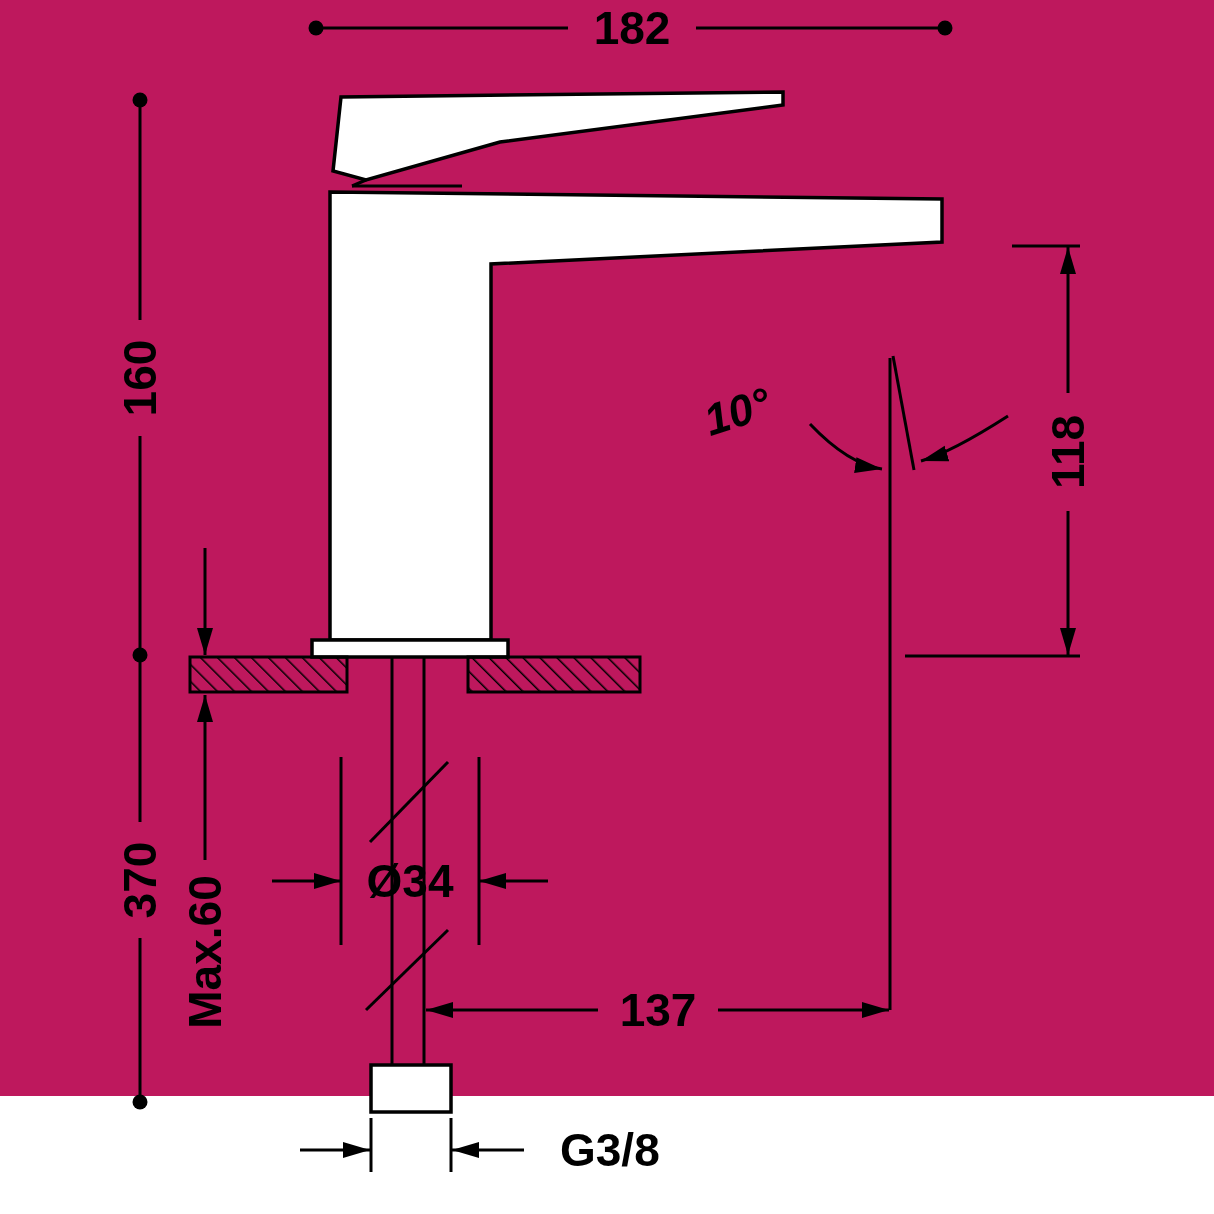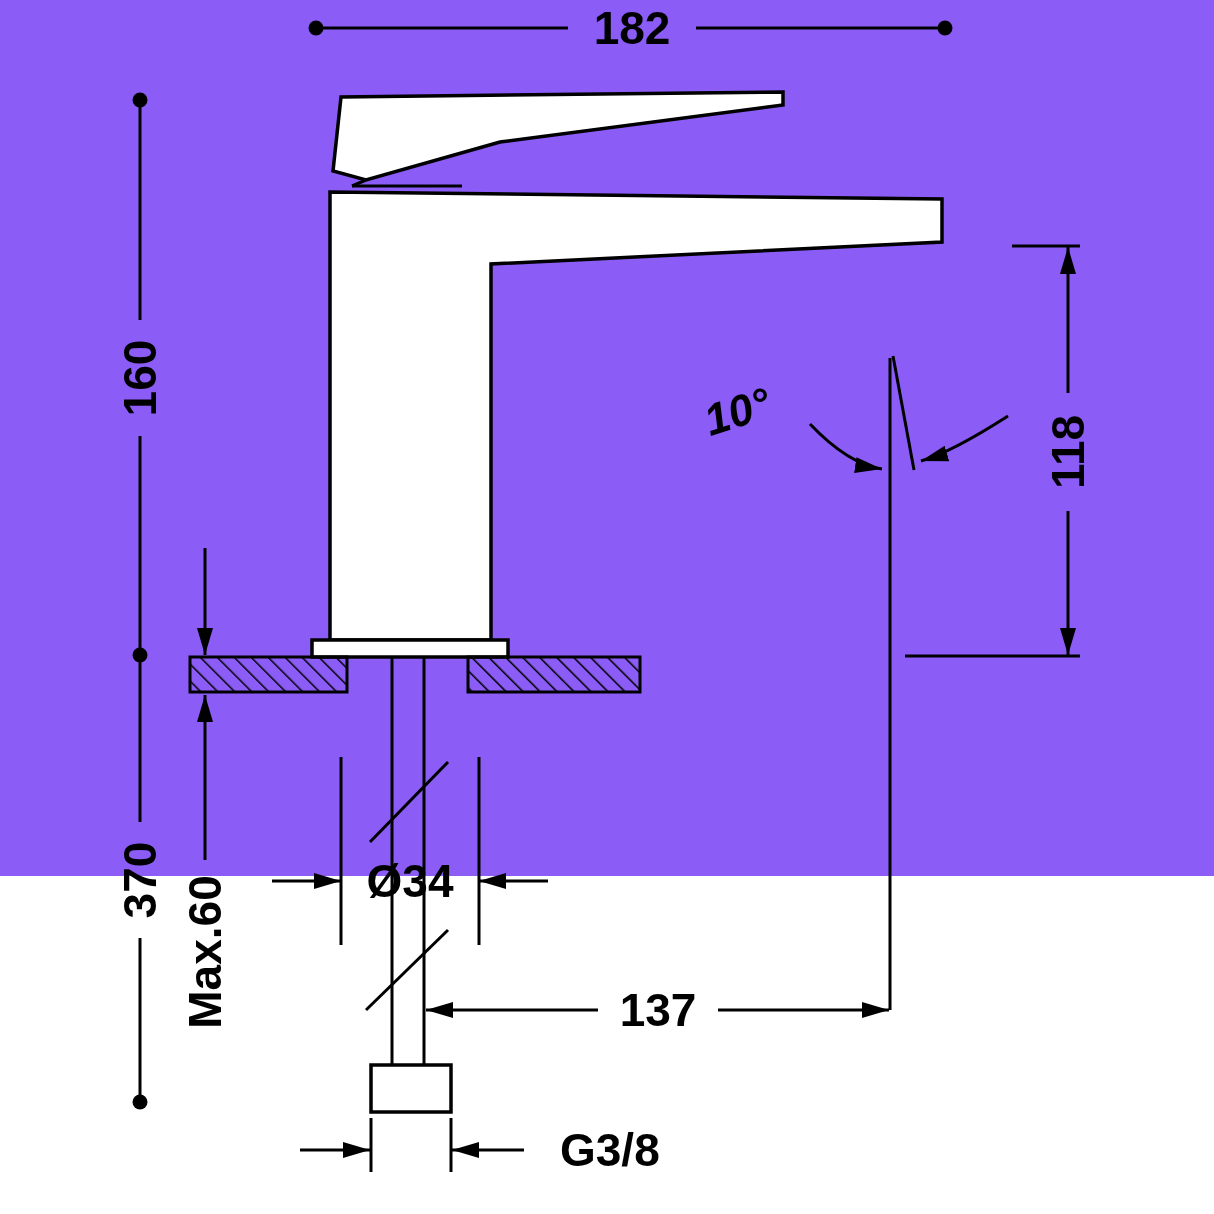--- a/index.html
+++ b/index.html
@@ -5,22 +5,22 @@
   html, body {
     margin: 0;
     padding: 0;
     background: #ffffff;
     width: 1214px;
     height: 1214px;
     overflow: hidden;
   }
   .stage {
     width: 1214px;
-    height: 876px;
-    background: #8b5cf6;
+    height: 1096px;
+    background: #be185d;
     position: relative;
   }
   svg { display: block; }
   .ln {
     stroke: #000000;
     stroke-width: 3;
     fill: none;
     stroke-linecap: butt;
   }
   .thin {

